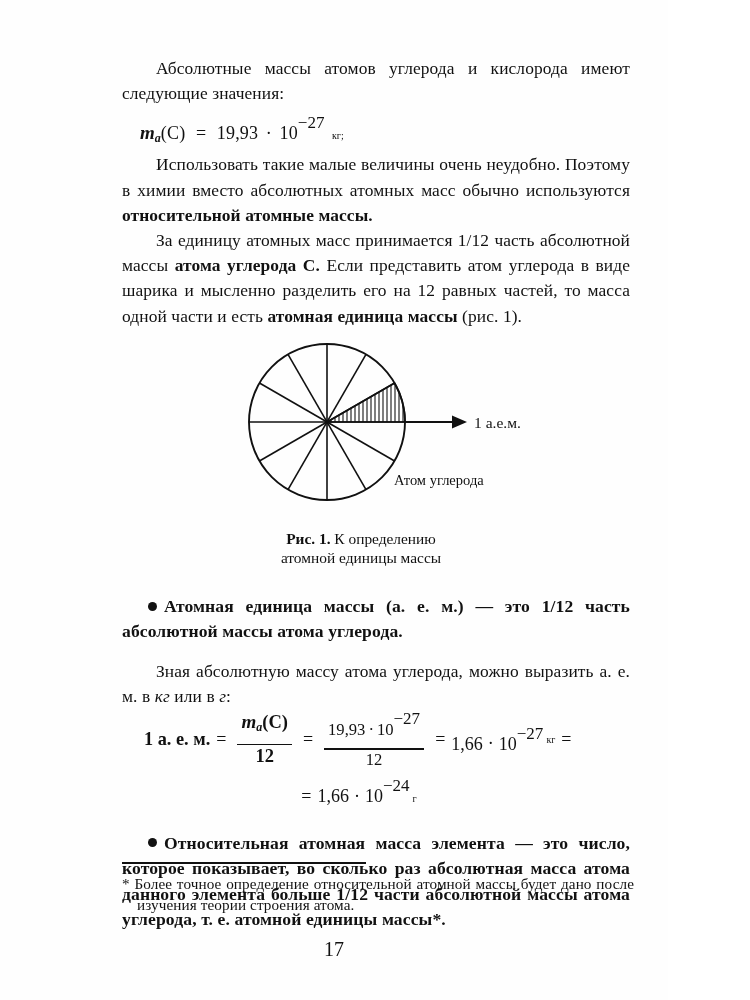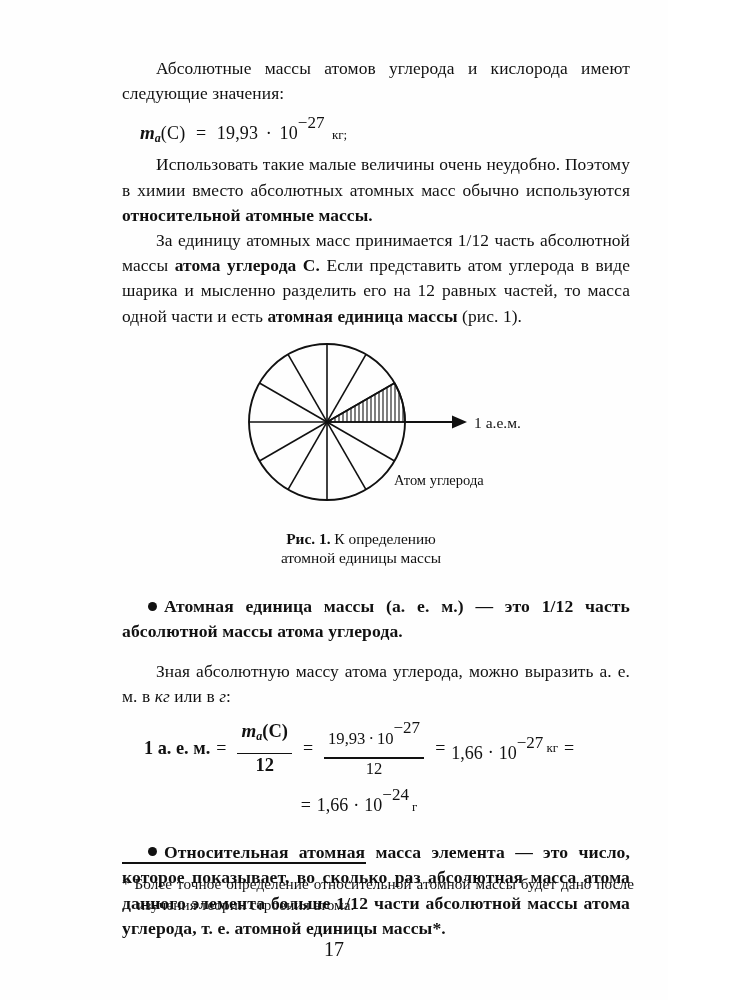--- a/index.html
+++ b/index.html
@@ -58,21 +58,21 @@
   .sub {
     font-size: 12px;
     font-style: italic;
     font-weight: bold;
     vertical-align: -0.28em;
   }
   .sup {
     font-size: 17px;
     vertical-align: 0.62em;
   }
-  .unit { font-size: 13px; margin-left: 3px; }
+  .unit { font-size: 10px; margin-left: 3px; }
   .num { font-size: 18px; letter-spacing: 0.2px; }
   .eq { margin: 0 6px; }
   .dot { margin: 0 3px; }
 
   
   .figure {
     position: relative;
     height: 176px;
     margin-top: 14px;
   }
@@ -103,21 +103,20 @@
     vertical-align: 0.08em;
   }
 
   
   .aem-formula {
     display: flex;
     align-items: center;
     justify-content: flex-start;
     font-size: 18px;
     padding-left: 22px;
-    margin-top: 9px;
   }
   .frac {
     display: inline-flex;
     flex-direction: column;
     align-items: center;
     margin: 0 5px;
     vertical-align: middle;
   }
   .frac .top {
     padding: 0 4px 9px 4px;

